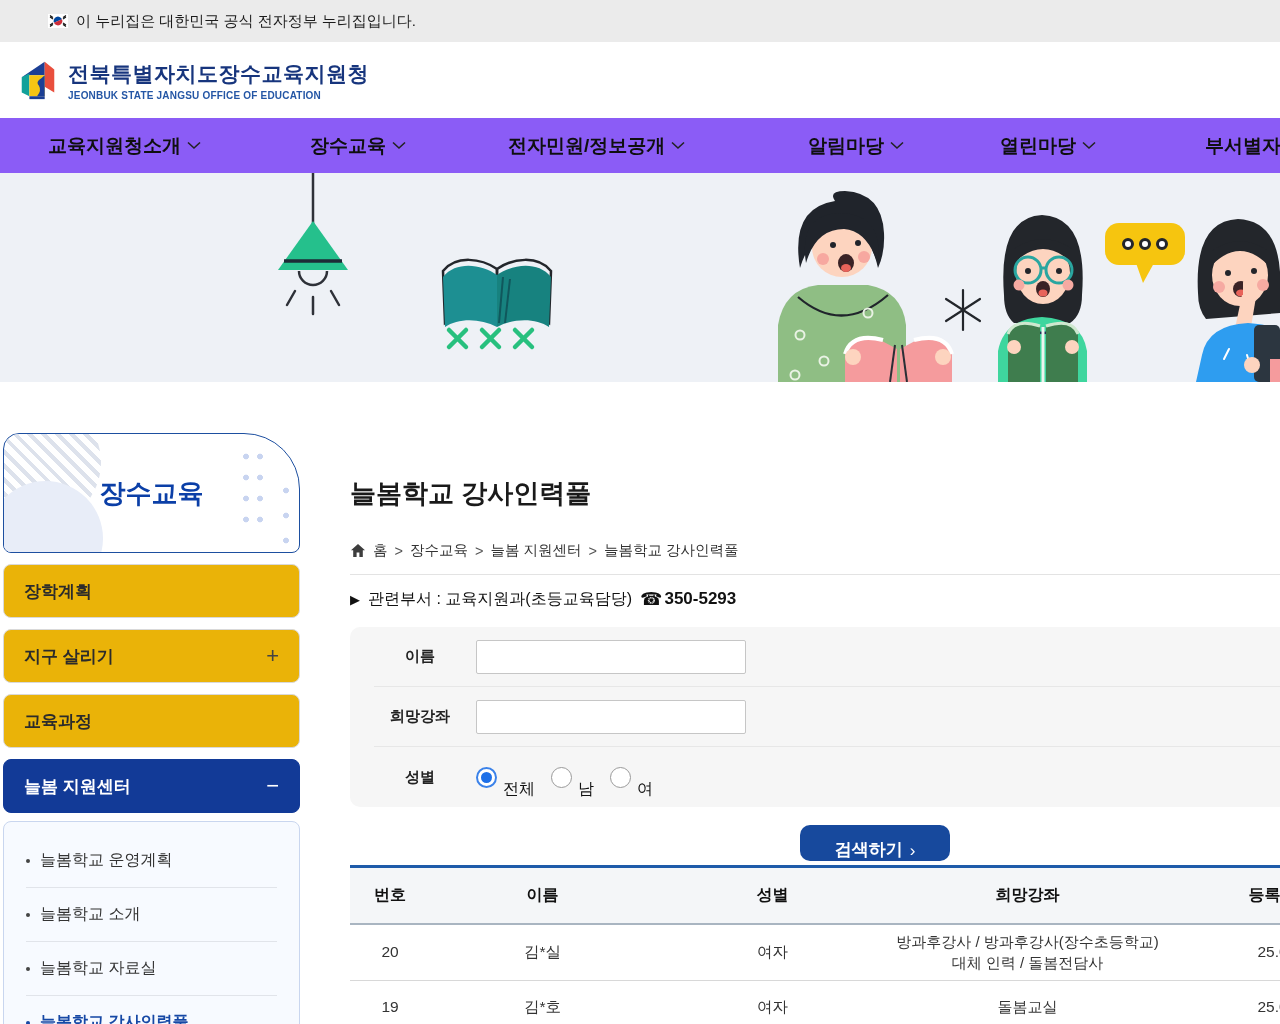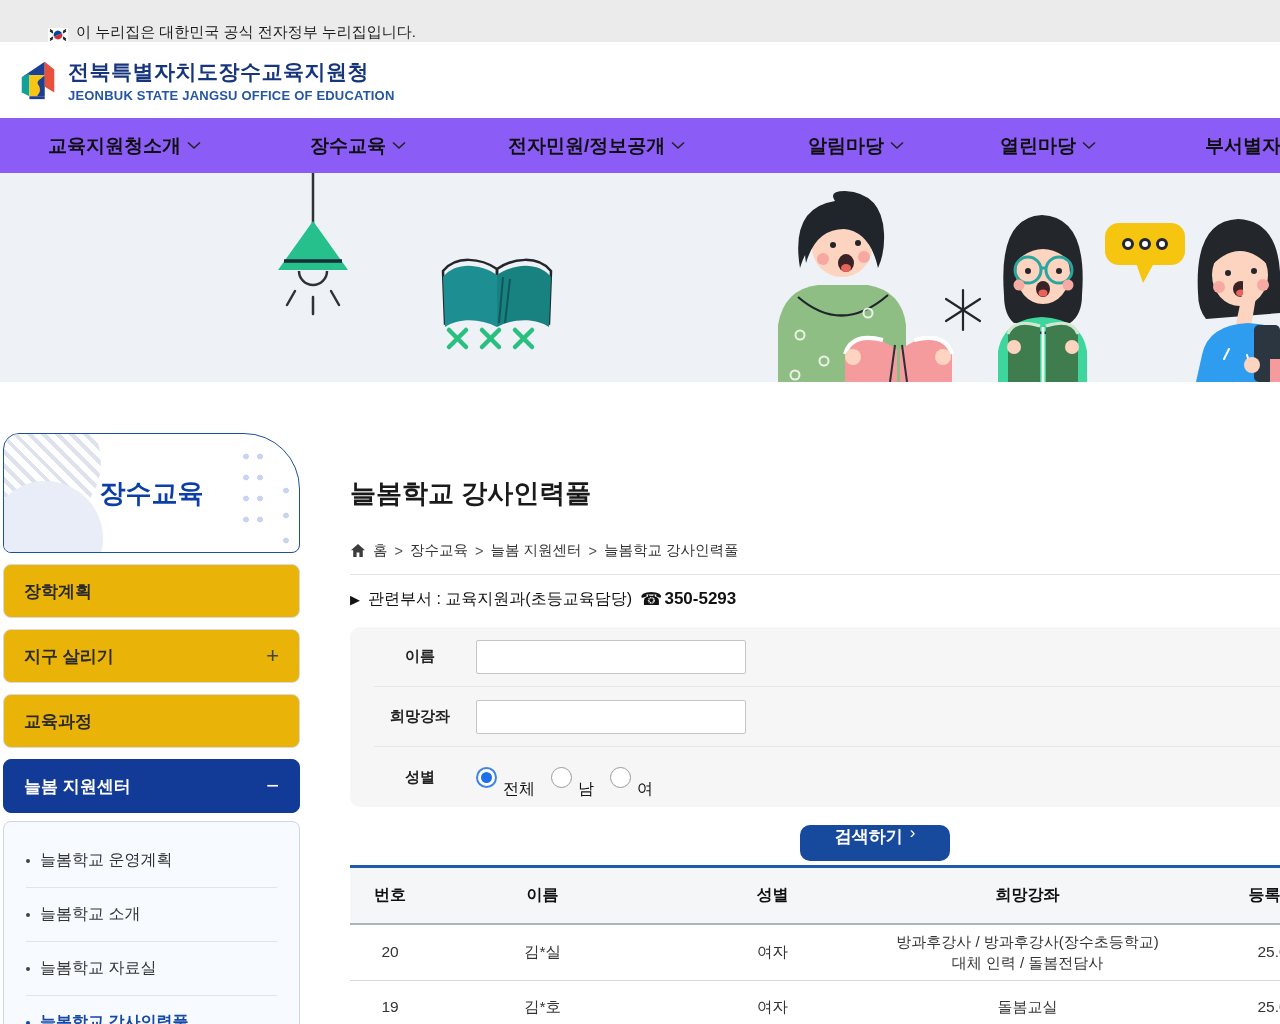--- a/index.html
+++ b/index.html
@@ -1,28 +1,28 @@
 <!DOCTYPE html>
 <html><head>
 <meta charset="utf-8">
 <style>
   * { margin:0; padding:0; box-sizing:border-box; }
   html,body { width:1280px; height:1024px; overflow:hidden; background:#fff;
     font-family:"Liberation Sans","DejaVu Sans",sans-serif; }
   .page { position:relative; width:1280px; height:1024px; overflow:hidden; }
 
   
-  .gov-banner { height:42px; background:#ebebeb; display:flex; align-items:flex-end;
+  .gov-banner { height:42px; background:#ebebeb; display:flex; align-items:center;
     padding-left:48px; gap:8px; font-size:15px; color:#1b1b1b; }
 
   
   .site-header { height:76px; background:#fff; display:flex; align-items:center; padding-left:16px; }
   .logo { display:flex; align-items:center; gap:8px; text-decoration:none; cursor:pointer; }
   .logo-kr { font-size:21px; font-weight:800; color:#17357d; letter-spacing:0.5px; }
-  .logo-en { font-size:13px; font-weight:700; color:#2456a5; letter-spacing:0.2px; margin-top:2px; }
+  .logo-en { font-size:10px; font-weight:700; color:#2456a5; letter-spacing:0.2px; margin-top:2px; }
 
   
   .main-nav { position:relative; height:55px; background:#8b5cf6; }
   .nav-item { position:absolute; top:0; height:55px; display:flex; align-items:center; gap:6px;
     font-size:19px; font-weight:700; color:#0f0f0f; cursor:pointer; white-space:nowrap; }
 
   
   .hero { height:209px; background:#eef1f6; overflow:hidden; }
 
   
@@ -78,21 +78,21 @@
   .radio-group { display:flex; align-items:center; }
   .radio { width:21px; height:21px; border-radius:50%; border:1px solid #9a9a9a; background:#fff;
     display:inline-flex; align-items:center; justify-content:center; cursor:pointer; margin-right:6px; }
   .radio.checked { border:2px solid #3b82e9; }
   .radio.checked i { width:11px; height:11px; border-radius:50%; background:#1e70e8; }
   .radio-label { font-size:16px; color:#111; margin-right:16px; cursor:pointer;margin-top:24px; }
 
   
   .search-btn { margin-top:18px; margin-left:450px; width:150px; height:36px; background:#17499d;
     color:#fff; border:none; border-radius:10px; font-size:17px; font-weight:700;
-    display:flex; align-items:flex-start; justify-content:center; gap:7px; cursor:pointer;
+    display:flex; align-items:flex-end; justify-content:center; gap:7px; cursor:pointer;
     font-family:inherit; }
   .btn-chev { font-size:17px; font-weight:400; margin-top:-2px; }
 
   
   .results-table { margin-top:4px; width:1030px; border-collapse:collapse; table-layout:fixed;
     border-top:3px solid #1e5ba9; }
   .results-table th { height:57px; background:#f4f6f8; border-bottom:2px solid #a9b5c1;
     font-size:16px; font-weight:700; color:#111; }
   .results-table td { height:53px; border-bottom:1px solid #d8d8d8; font-size:15.5px; color:#333;
     text-align:center; padding:6px 0; line-height:1.45; }

